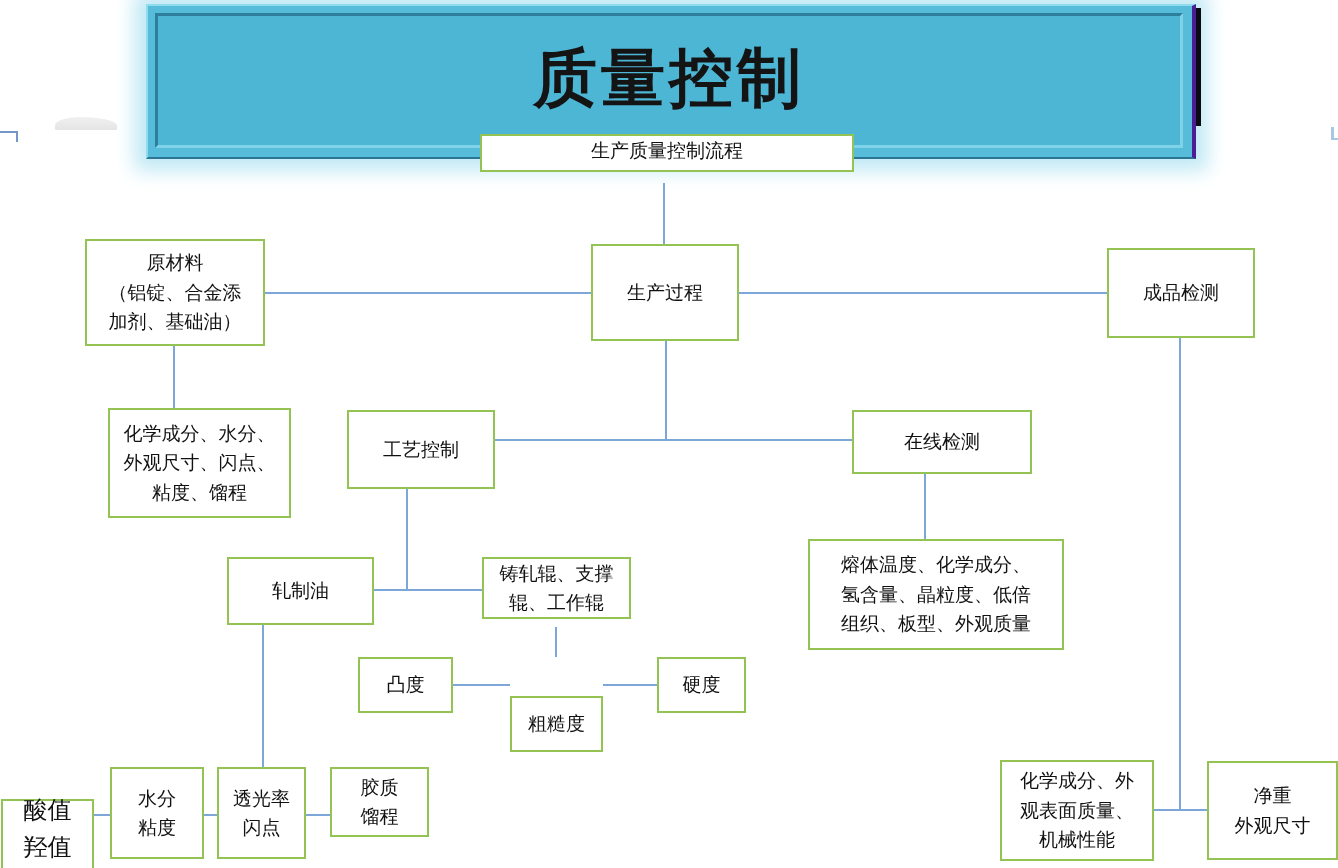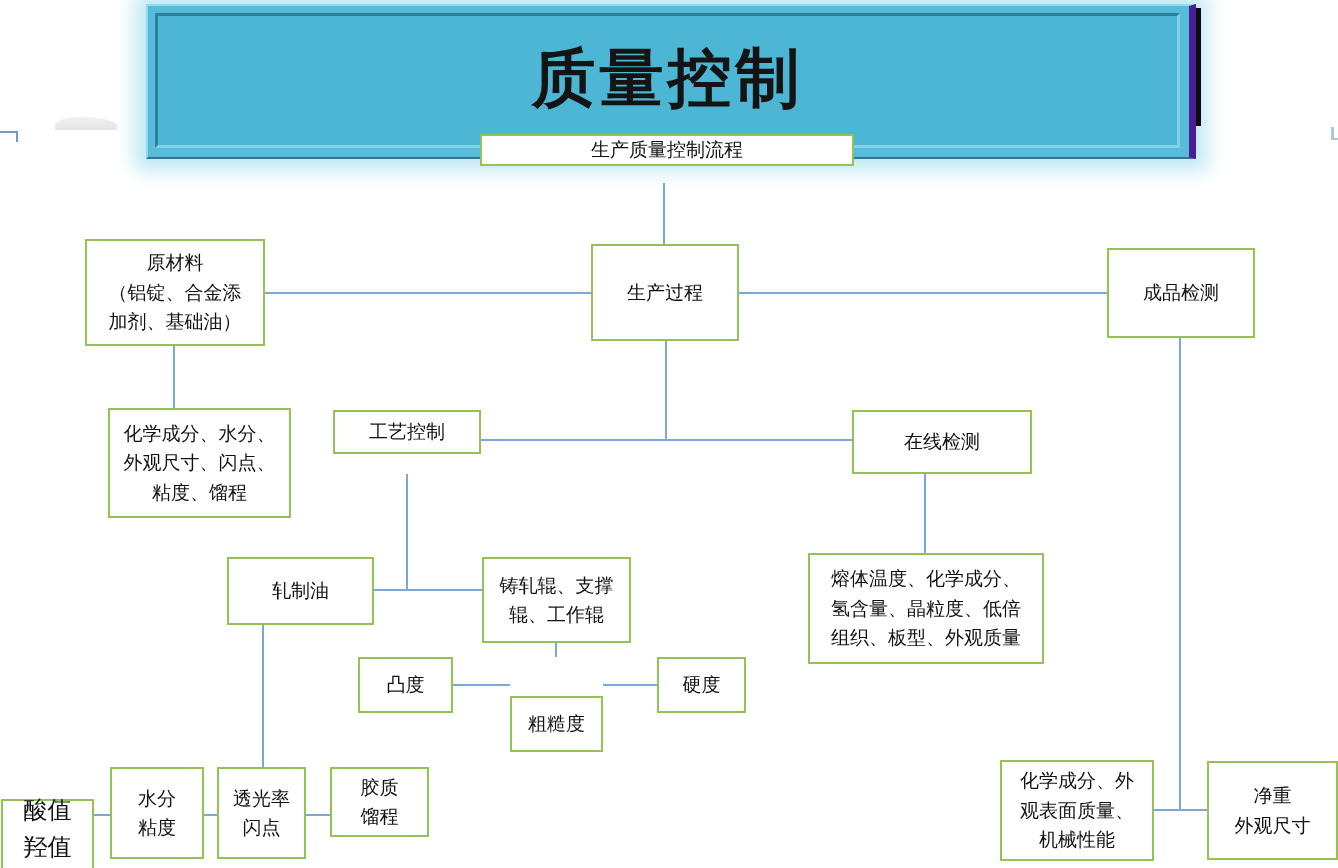--- a/index.html
+++ b/index.html
@@ -22,21 +22,21 @@
     overflow:hidden;
     font-family:"DejaVu Sans", sans-serif;
   }
   
   .banner{
     position:absolute;left:146px;top:4px;width:1050px;height:155px;
     background:var(--banner-band);
     border-top:2px solid var(--banner-bevel-light);
     border-left:2px solid var(--banner-bevel-light);
     border-bottom:2px solid #2a7694;
-    border-right:7px solid #4c1d95;
+    border-right:4px solid #4c1d95;
     box-shadow:0 0 18px 12px var(--banner-glow);
   }
   .banner-inner{
     position:absolute;left:7px;top:7px;right:9px;bottom:9px;
     background:var(--banner-fill);
     border-top:3px solid var(--banner-bevel-dark);
     border-left:3px solid var(--banner-bevel-dark);
     border-bottom:3px solid #7fd2e8;
     border-right:3px solid #7fd2e8;
     display:flex;align-items:center;justify-content:center;
@@ -81,30 +81,30 @@
     border-bottom:2px solid #9cbede;border-left:3px solid #9cbede;
     opacity:.85;
   }
   .swoosh{
     position:absolute;left:55px;top:117px;width:62px;height:13px;
     background:linear-gradient(#e4e4e4,#cfcfcf);
     border-radius:60% 90% 10% 10% / 100% 100% 10% 10%;
     opacity:.55;
   }
   
-  .n-flow{left:480px;top:134px;width:374px;height:32px;}
+  .n-flow{left:480px;top:134px;width:374px;height:38px;font-family:Liberation Mono, monospace;}
   .n-raw{left:85px;top:239px;width:180px;height:107px;}
   .n-process{left:591px;top:244px;width:148px;height:97px;}
   .n-finished{left:1107px;top:248px;width:148px;height:90px;}
   .n-rawtests{left:83px;top:408px;width:183px;height:110px;margin-left:25px;}
-  .n-control{left:333px;top:410px;width:148px;height:44px;}
+  .n-control{left:347px;top:410px;width:148px;height:79px;}
   .n-online{left:852px;top:410px;width:180px;height:64px;}
   .n-oil{left:190px;top:557px;width:147px;height:68px;margin-left:37px;}
-  .n-rolls{left:482px;top:557px;width:149px;height:86px;}
-  .n-onlinetests{left:808px;top:553px;width:236px;height:111px;}
+  .n-rolls{left:482px;top:557px;width:149px;height:62px;}
+  .n-onlinetests{left:808px;top:539px;width:256px;height:111px;}
   .n-convex{left:358px;top:657px;width:95px;height:56px;}
   .n-rough{left:510px;top:696px;width:93px;height:56px;}
   .n-hard{left:657px;top:657px;width:89px;height:56px;}
   .n-acid{left:1px;top:767px;width:93px;height:97px;font-size:24px;margin-top:32px;}
   .n-moist{left:110px;top:767px;width:94px;height:92px;}
   .n-trans{left:217px;top:767px;width:89px;height:92px;}
   .n-gum{left:330px;top:767px;width:99px;height:70px;}
   .n-finaltests{left:1000px;top:760px;width:154px;height:101px;}
   .n-netweight{left:1207px;top:761px;width:131px;height:99px;}
 </style>

